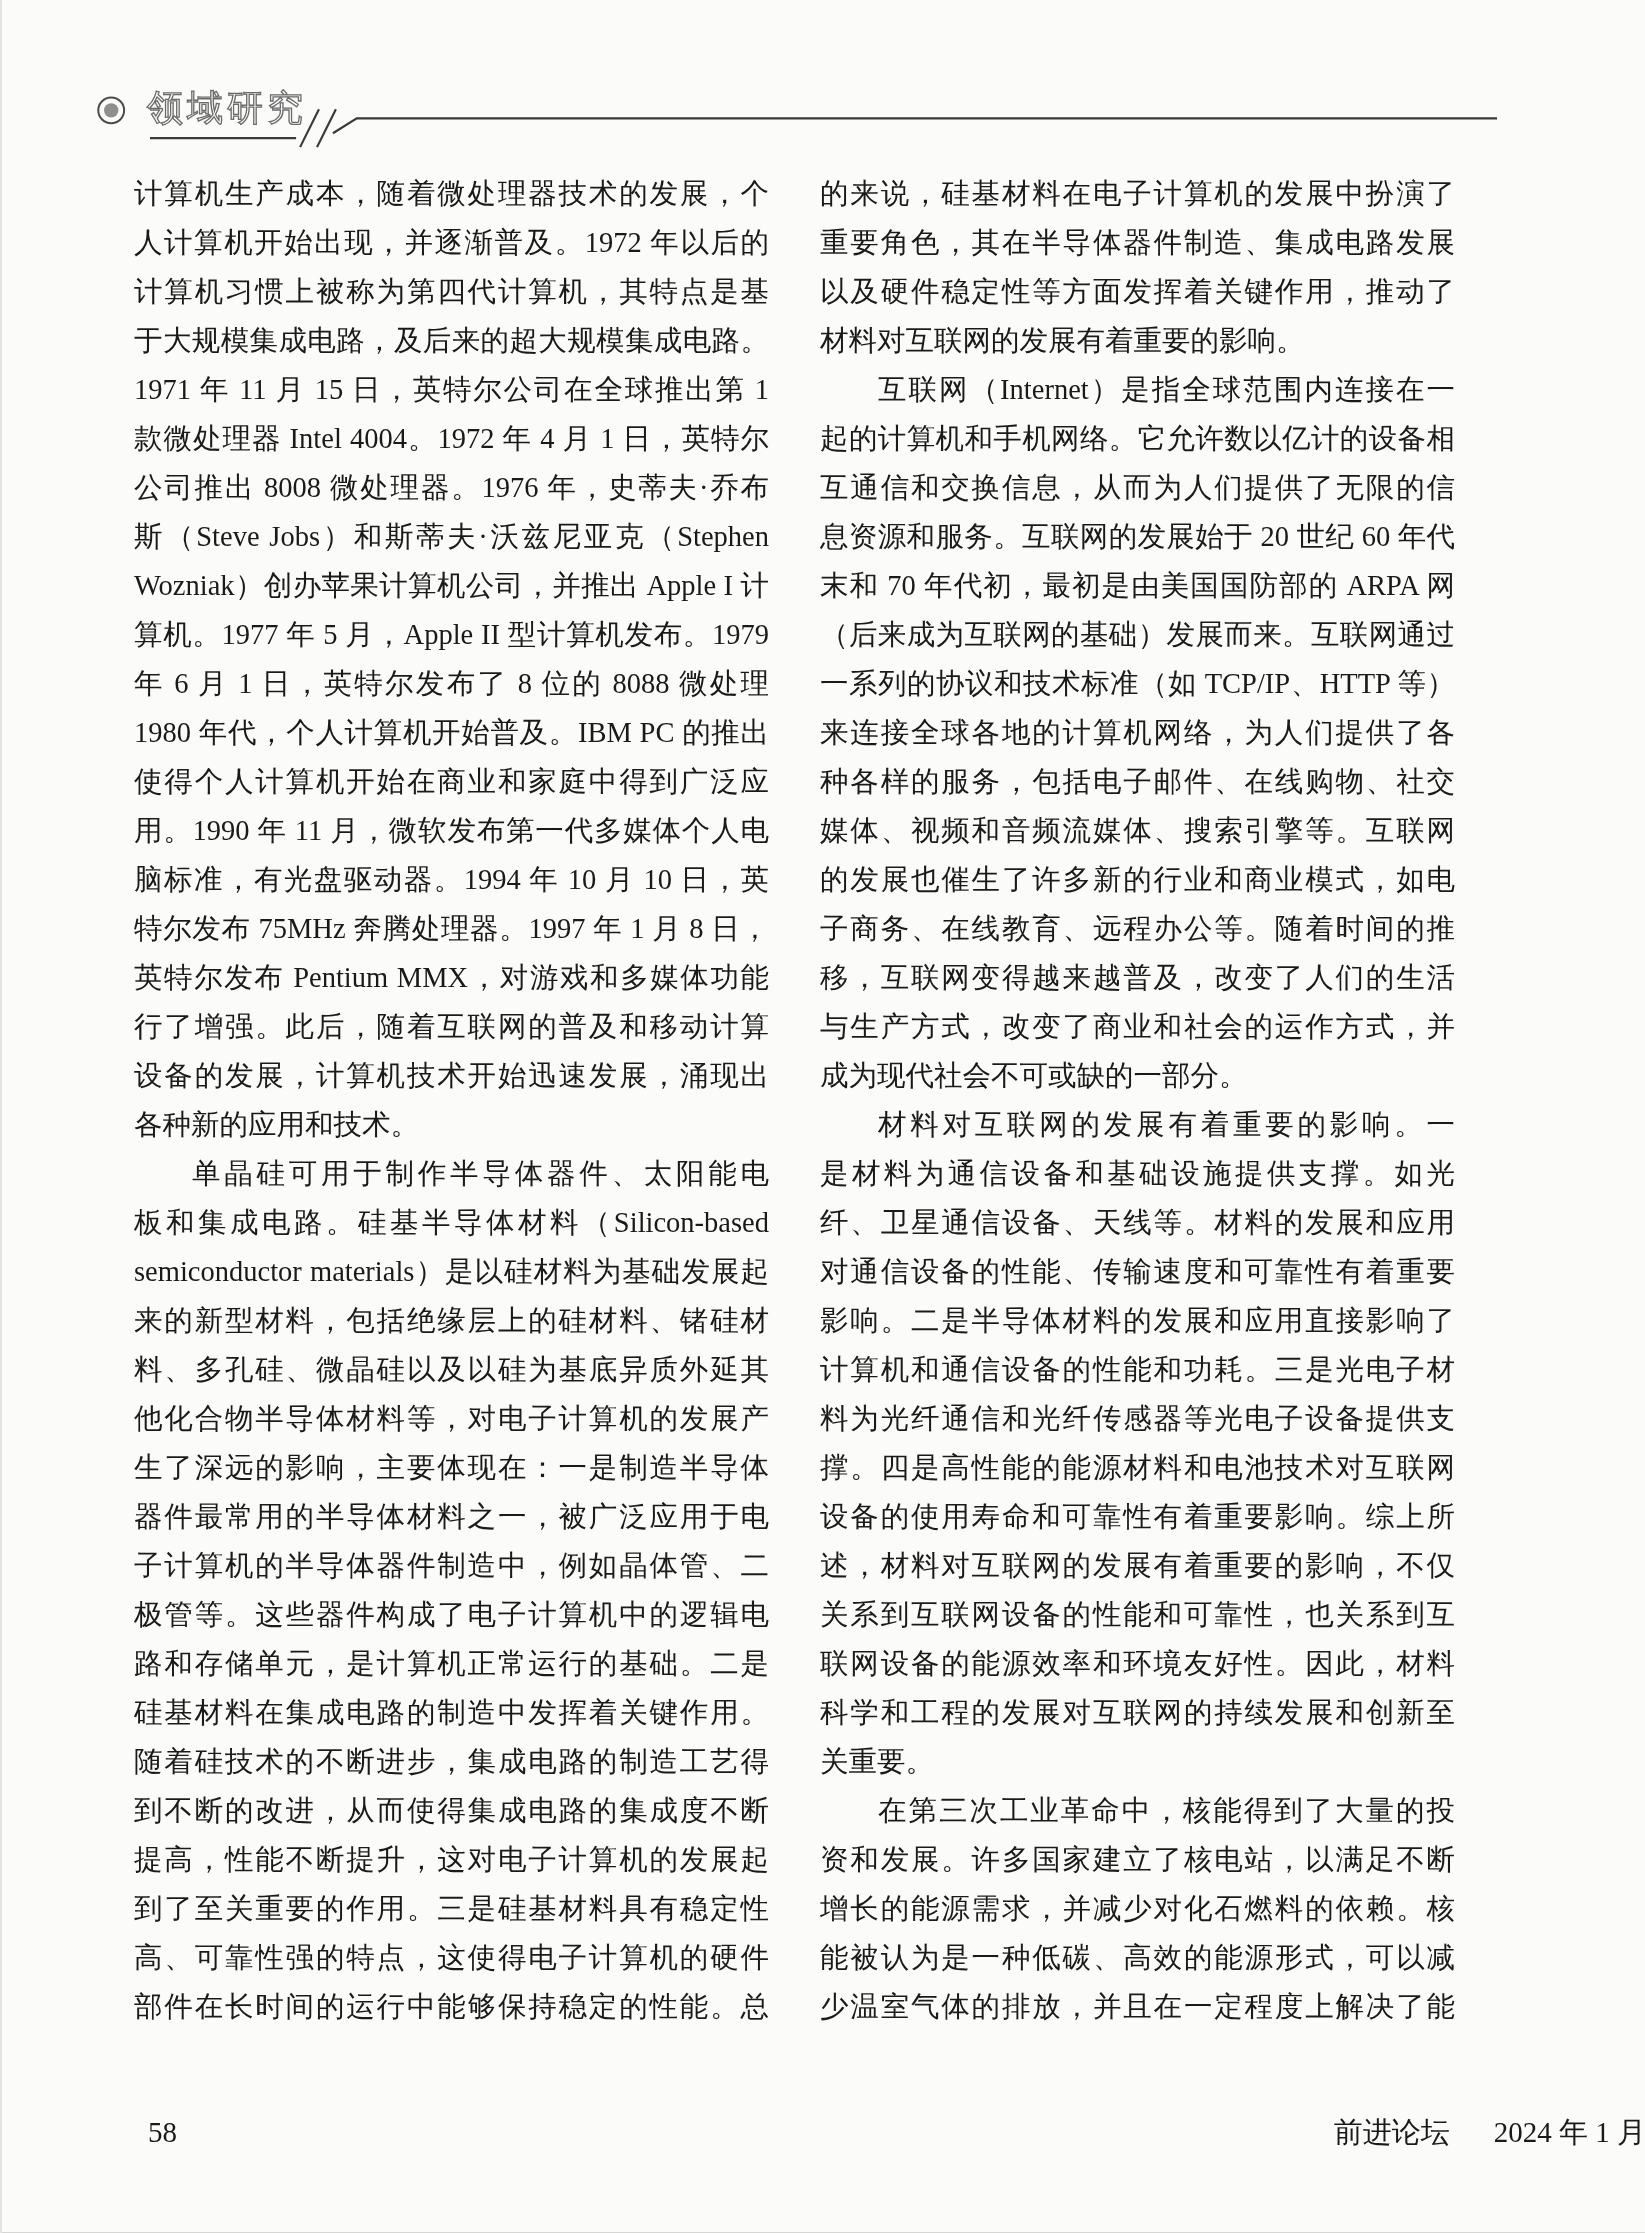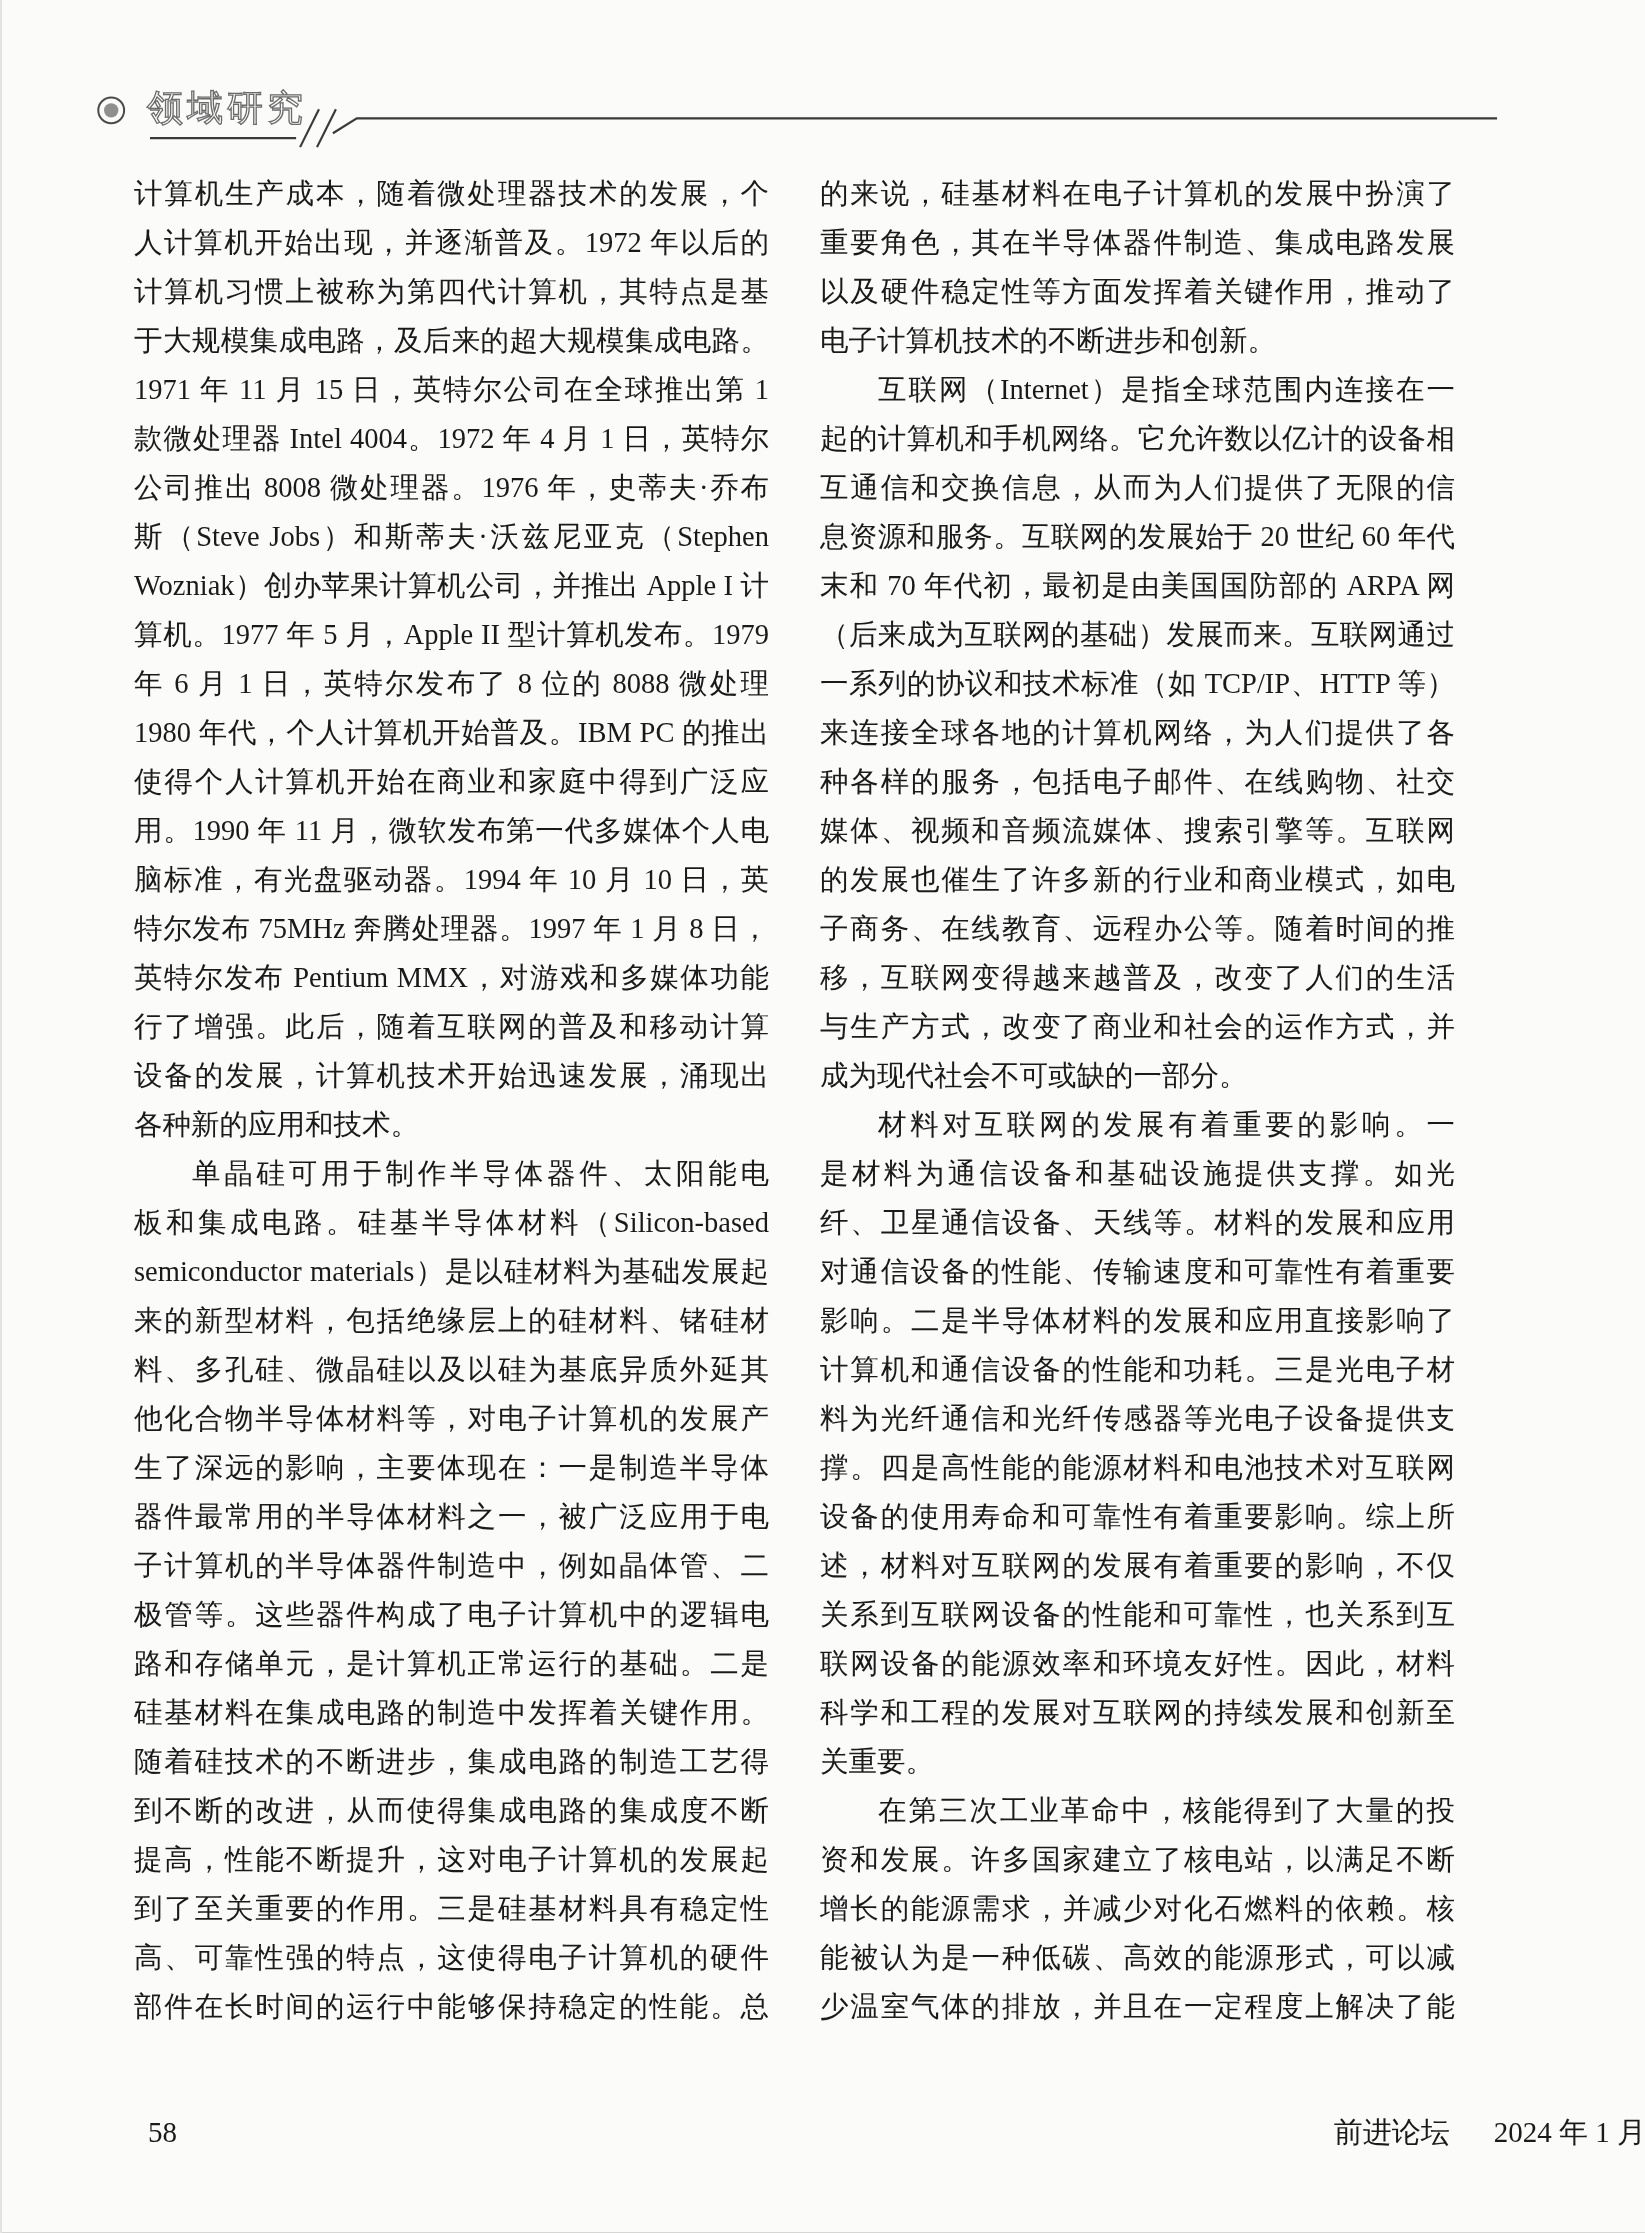--- a/index.html
+++ b/index.html
@@ -109,21 +109,21 @@
       <div class="tline j">提高，性能不断提升，这对电子计算机的发展起</div>
       <div class="tline j">到了至关重要的作用。三是硅基材料具有稳定性</div>
       <div class="tline j">高、可靠性强的特点，这使得电子计算机的硬件</div>
       <div class="tline j">部件在长时间的运行中能够保持稳定的性能。总</div>
     </div>
 
   <div id="col-right" class="column">
       <div class="tline j">的来说，硅基材料在电子计算机的发展中扮演了</div>
       <div class="tline j">重要角色，其在半导体器件制造、集成电路发展</div>
       <div class="tline j">以及硬件稳定性等方面发挥着关键作用，推动了</div>
-      <div class="tline e">电子计算机技术的不断进步和创新。</div>
+      <div class="tline e">材料对互联网的发展有着重要的影响。</div>
       <div class="tline ij">互联网（Internet）是指全球范围内连接在一</div>
       <div class="tline j">起的计算机和手机网络。它允许数以亿计的设备相</div>
       <div class="tline j">互通信和交换信息，从而为人们提供了无限的信</div>
       <div class="tline j">息资源和服务。互联网的发展始于 20 世纪 60 年代</div>
       <div class="tline j">末和 70 年代初，最初是由美国国防部的 ARPA 网</div>
       <div class="tline j">（后来成为互联网的基础）发展而来。互联网通过</div>
       <div class="tline j">一系列的协议和技术标准（如 TCP/IP、HTTP 等）</div>
       <div class="tline j">来连接全球各地的计算机网络，为人们提供了各</div>
       <div class="tline j">种各样的服务，包括电子邮件、在线购物、社交</div>
       <div class="tline j">媒体、视频和音频流媒体、搜索引擎等。互联网</div>

